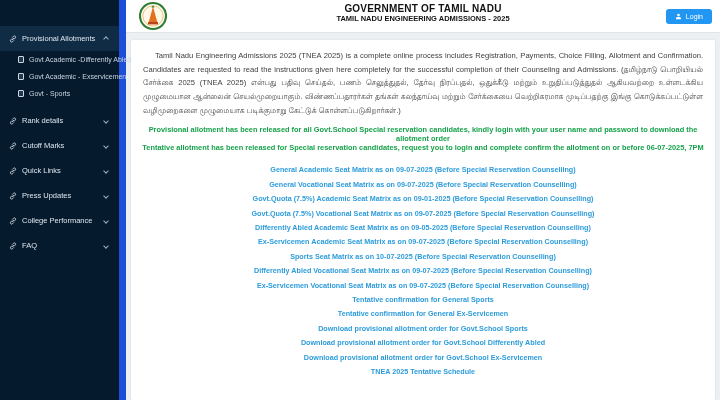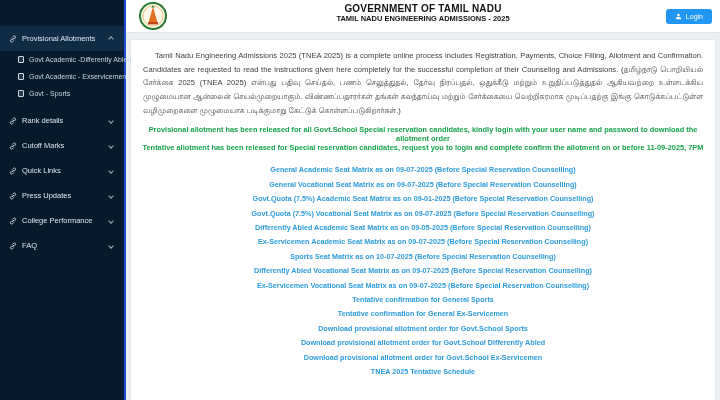--- a/index.html
+++ b/index.html
@@ -1,21 +1,21 @@
 <!DOCTYPE html>
 <html><head>
 <meta charset="utf-8">
 <style>
   * { margin:0; padding:0; box-sizing:border-box; }
   html,body { width:720px; height:400px; overflow:hidden; }
   body { font-family:"Liberation Sans", sans-serif; background:#edf0f3; display:flex; }
 
   
   .sidebar { width:126px; min-width:126px; height:400px; background:#051a2d; color:#dde6ef;
-             padding-top:26px; border-right:2px solid #1d4ed8; }
+             padding-top:26px; border-right:7px solid #1d4ed8; }
   .nav-item { display:flex; align-items:center; gap:5px; padding:8px 9px; font-size:7.5px;
               cursor:pointer; color:#dde6ef; }
   .nav-item.active { background:#102c45; }
   .nav-item .lbl { flex:1; white-space:nowrap; }
   .chev { width:4px; height:4px; border-right:1px solid #9fb0c0; border-bottom:1px solid #9fb0c0;
           display:inline-block; margin-right:2px; }
   .chev.down { transform:rotate(45deg); }
   .chev.up { transform:rotate(225deg); }
   .link-ic { width:8px; height:8px; flex:none; }
   .sub-item { display:flex; align-items:center; gap:5px; padding:5px 8px 5px 18px;
@@ -149,21 +149,21 @@
       <span>Login</span>
     </button>
   </header>
 
   <div class="content">
     <div class="card">
 
       <p class="intro"><span>Tamil Nadu Engineering Admissions 2025 (TNEA 2025) is a complete online process includes Registration, Payments, Choice Filling, Allotment and Confirmation. Candidates are requested to read the instructions given here completely for the successful completion of their Counseling and Admissions.</span> <span>(தமிழ்நாடு பொறியியல் சேர்க்கை 2025 (TNEA 2025) என்பது பதிவு செய்தல், பணம் செலுத்துதல், தேர்வு நிரப்புதல், ஒதுக்கீடு மற்றும் உறுதிப்படுத்துதல் ஆகியவற்றை உள்ளடக்கிய முழுமையான ஆன்லைன் செயல்முறையாகும். விண்ணப்பதாரர்கள் தங்கள் கலந்தாய்வு மற்றும் சேர்க்கையை வெற்றிகரமாக முடிப்பதற்கு இங்கு கொடுக்கப்பட்டுள்ள வழிமுறைகளை முழுமையாக படிக்குமாறு கேட்டுக் கொள்ளப்படுகிறார்கள்.)</span></p>
 
       <div class="notice">Provisional allotment has been released for all Govt.School Special reservation candidates, kindly login with your user name and password to download the allotment order</div>
-      <div class="notice">Tentative allotment has been released for Special reservation candidates, request you to login and complete confirm the allotment on or before 11-09-2025, 7PM</div>
+      <div class="notice">Tentative allotment has been released for Special reservation candidates, request you to login and complete confirm the allotment on or before 06-07-2025, 7PM</div>
 
       <div class="links">
         <a class="link-row">General Academic Seat Matrix as on 09-07-2025 (Before Special Reservation Counselling)</a>
         <a class="link-row">General Vocational Seat Matrix as on 09-07-2025 (Before Special Reservation Counselling)</a>
         <a class="link-row">Govt.Quota (7.5%) Academic Seat Matrix as on 09-01-2025 (Before Special Reservation Counselling)</a>
         <a class="link-row">Govt.Quota (7.5%) Vocational Seat Matrix as on 09-07-2025 (Before Special Reservation Counselling)</a>
         <a class="link-row">Differently Abled Academic Seat Matrix as on 09-05-2025 (Before Special Reservation Counselling)</a>
         <a class="link-row">Ex-Servicemen Academic Seat Matrix as on 09-07-2025 (Before Special Reservation Counselling)</a>
         <a class="link-row">Sports Seat Matrix as on 10-07-2025 (Before Special Reservation Counselling)</a>
         <a class="link-row">Differently Abled Vocational Seat Matrix as on 09-07-2025 (Before Special Reservation Counselling)</a>

